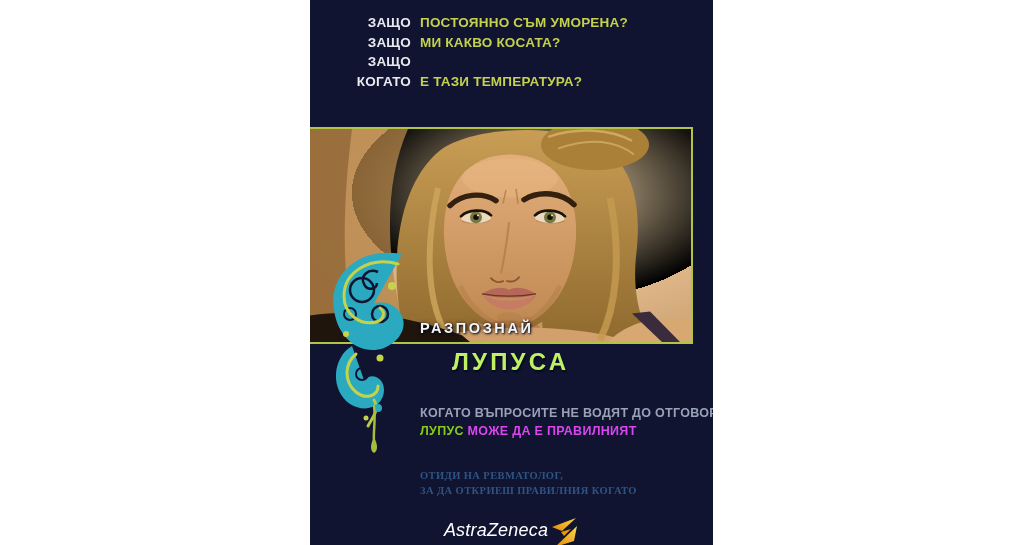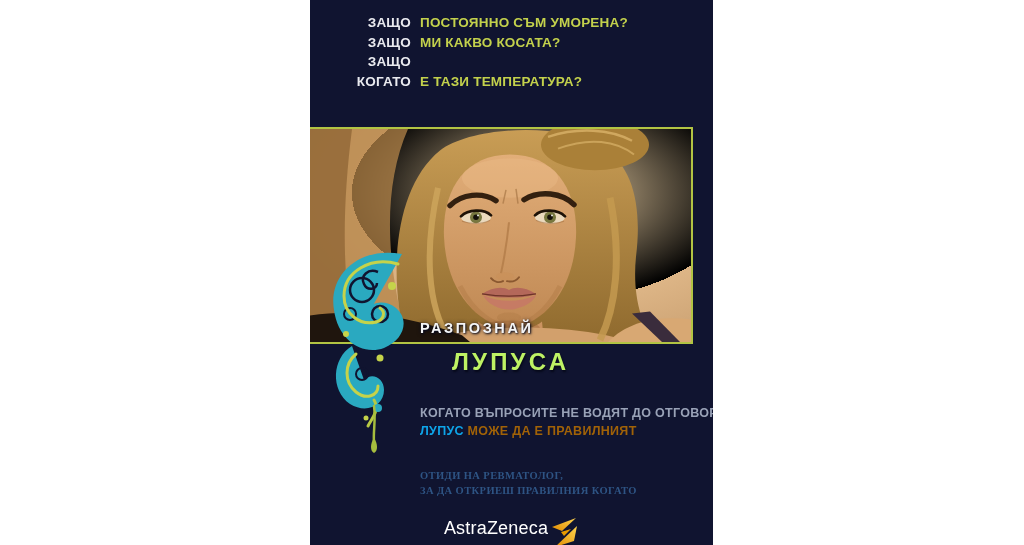--- a/index.html
+++ b/index.html
@@ -28,30 +28,30 @@
                 font-size:14.5px; font-weight:bold; letter-spacing:2.6px;
                 text-shadow:1px 1px 2px rgba(6,9,28,.95), 0 0 4px rgba(6,9,28,.7); }
   .headline-2 { position:absolute; left:126px; top:348px; z-index:5; color:#bef264;
                 font-size:24px; font-weight:bold; letter-spacing:3.2px;
                 text-shadow:1px 2px 2px rgba(4,6,20,.8);margin-left:16px; }
 
   
   .message { position:absolute; left:110px; top:404px; font-size:12.5px; font-weight:bold;
              line-height:18px; letter-spacing:.3px; white-space:nowrap; }
   .msg-line1 { color:#99a2b7; }
-  .msg-highlight { color:#0ea5e9; }
-  .msg-line2 { color:#a16207; }
+  .msg-highlight { color:#84cc16; }
+  .msg-line2 { color:#d946ef; }
 
   
   .note { position:absolute; left:110px; top:469px; font-size:10.5px; font-weight:bold;
           line-height:14.5px; letter-spacing:.4px; color:#2e5484; white-space:nowrap;font-family:Liberation Serif, serif; }
 
   
   .brand { position:absolute; left:0; top:513px; width:403px; display:flex;
-           justify-content:center; align-items:flex-start; z-index:5; }
+           justify-content:center; align-items:flex-end; z-index:5;font-style:italic; }
   .brand-word { color:#ffffff; font-size:18px; letter-spacing:.2px; line-height:30px; }
   .brand-icon { width:30px; height:32px; margin-left:1px; position:relative; top:3px; }
 </style>
 </head>
 <body>
 
 <div class="stage">
   <div class="poster">
 
     <div class="questions">

